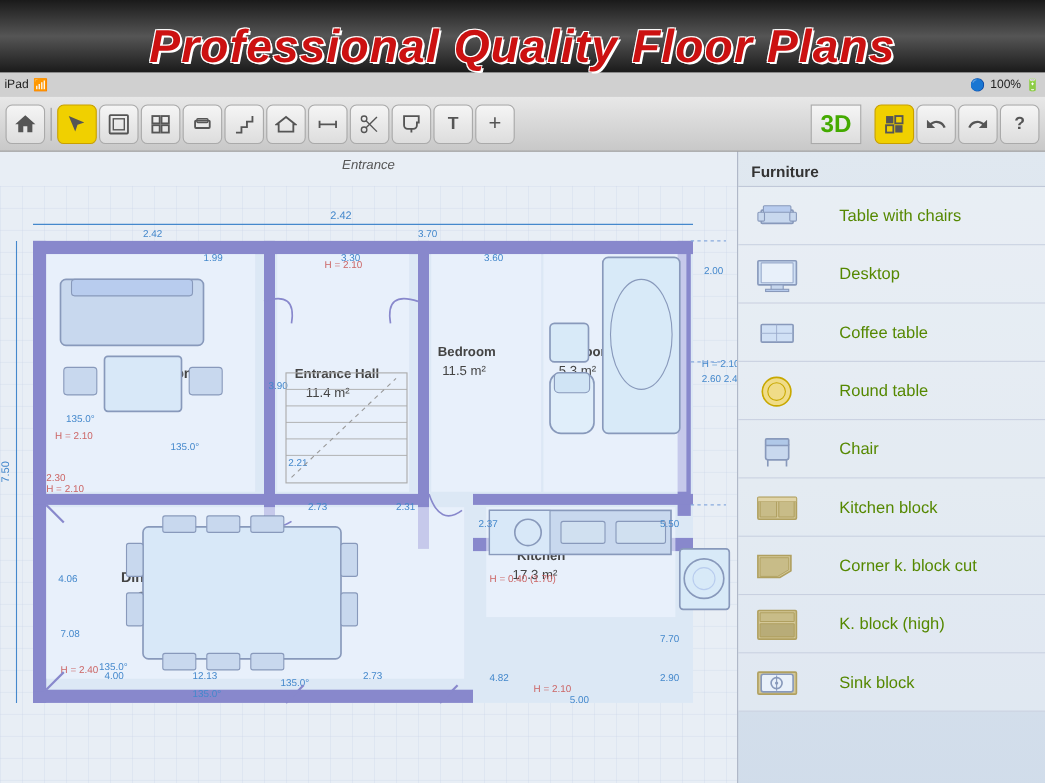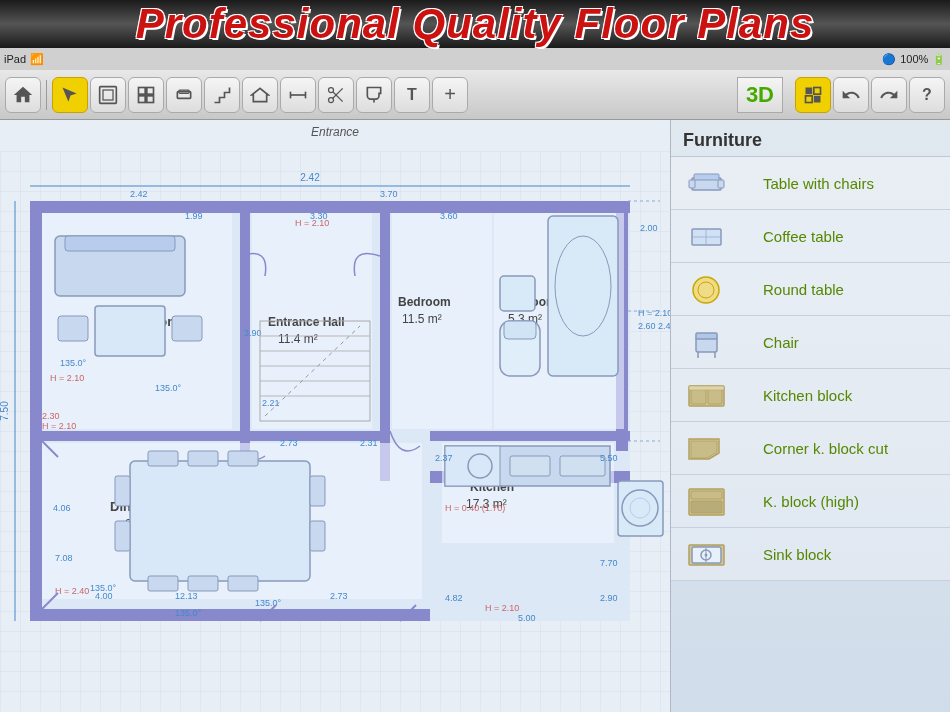--- a/index.html
+++ b/index.html
@@ -7,24 +7,24 @@
       width: 950px;
       height: 712px;
       overflow: hidden;
       font-family: Arial, sans-serif;
       background: #c0c0c0;
     }
 
     
     #header-banner {
       width: 100%;
-      height: 48px;
+      height: 66px;
       background: linear-gradient(180deg, #1a1a1a 0%, #555 50%, #1a1a1a 100%);
       display: flex;
-      align-items: flex-start;
+      align-items: flex-end;
       justify-content: center;
     }
     #header-title {
       font-size: 42px;
       font-weight: 900;
       color: #cc1111;
       text-shadow: 2px 2px 0 #fff, -1px -1px 0 #fff, 1px -1px 0 #fff, -1px 1px 0 #fff;
       font-style: italic;
       letter-spacing: 1px;
     }
@@ -110,21 +110,21 @@
     
     #sidebar {
       width: 280px;
       background: linear-gradient(180deg, #e0e8f0, #d0dcea);
       border-left: 1px solid #b0b8c8;
       display: flex;
       flex-direction: column;
       overflow-y: auto;
     }
     #sidebar-title {
-      font-size: 18px;
+      font-size: 14px;
       font-weight: bold;
       color: #333;
       padding: 10px 12px 5px 12px;
       border-bottom: 1px solid #c0c8d8;
     }
     .furniture-item {
       display: flex;
       align-items: center;
       padding: 6px 10px;
       border-bottom: 1px solid #c8d0e0;
@@ -457,20 +457,31 @@
         <svg class="furn-svg" viewBox="0 0 45 35">
           <rect x="8" y="12" width="29" height="12" fill="#c8d8ee" stroke="#8899bb" stroke-width="1.5" rx="1"></rect>
           <rect x="10" y="8" width="25" height="6" fill="#b8ccee" stroke="#8899bb" stroke-width="1" rx="1"></rect>
           <rect x="5" y="14" width="6" height="8" fill="#c8d8ee" stroke="#8899bb" stroke-width="1" rx="1"></rect>
           <rect x="34" y="14" width="6" height="8" fill="#c8d8ee" stroke="#8899bb" stroke-width="1" rx="1"></rect>
         </svg>
       </div>
       <span class="furniture-label">Table with chairs</span>
     </div>
 
+    <div class="furniture-item">
+      <div class="furniture-icon">
+        <svg class="furn-svg" viewBox="0 0 45 35">
+          <rect x="5" y="5" width="35" height="22" fill="#d0e0f5" stroke="#8899bb" stroke-width="1.5" rx="1"></rect>
+          <rect x="8" y="7" width="29" height="18" fill="#e8f0fa" stroke="#9aabcc" stroke-width="1" rx="0.5"></rect>
+          <rect x="17" y="27" width="11" height="5" fill="#c8d8ee" stroke="#8899bb" stroke-width="1"></rect>
+          <rect x="12" y="31" width="21" height="2" fill="#b8ccee" stroke="#8899bb" stroke-width="1"></rect>
+        </svg>
+      </div>
+      <span class="furniture-label">Desktop</span>
+    </div>
 
     <div class="furniture-item">
       <div class="furniture-icon">
         <svg class="furn-svg" viewBox="0 0 45 35">
           <rect x="8" y="10" width="29" height="16" fill="#d0e0f5" stroke="#8899bb" stroke-width="1.5" rx="1"></rect>
           <line x1="8" y1="18" x2="37" y2="18" stroke="#9aabcc" stroke-width="0.8"></line>
           <line x1="22" y1="10" x2="22" y2="26" stroke="#9aabcc" stroke-width="0.8"></line>
         </svg>
       </div>
       <span class="furniture-label">Coffee table</span>

